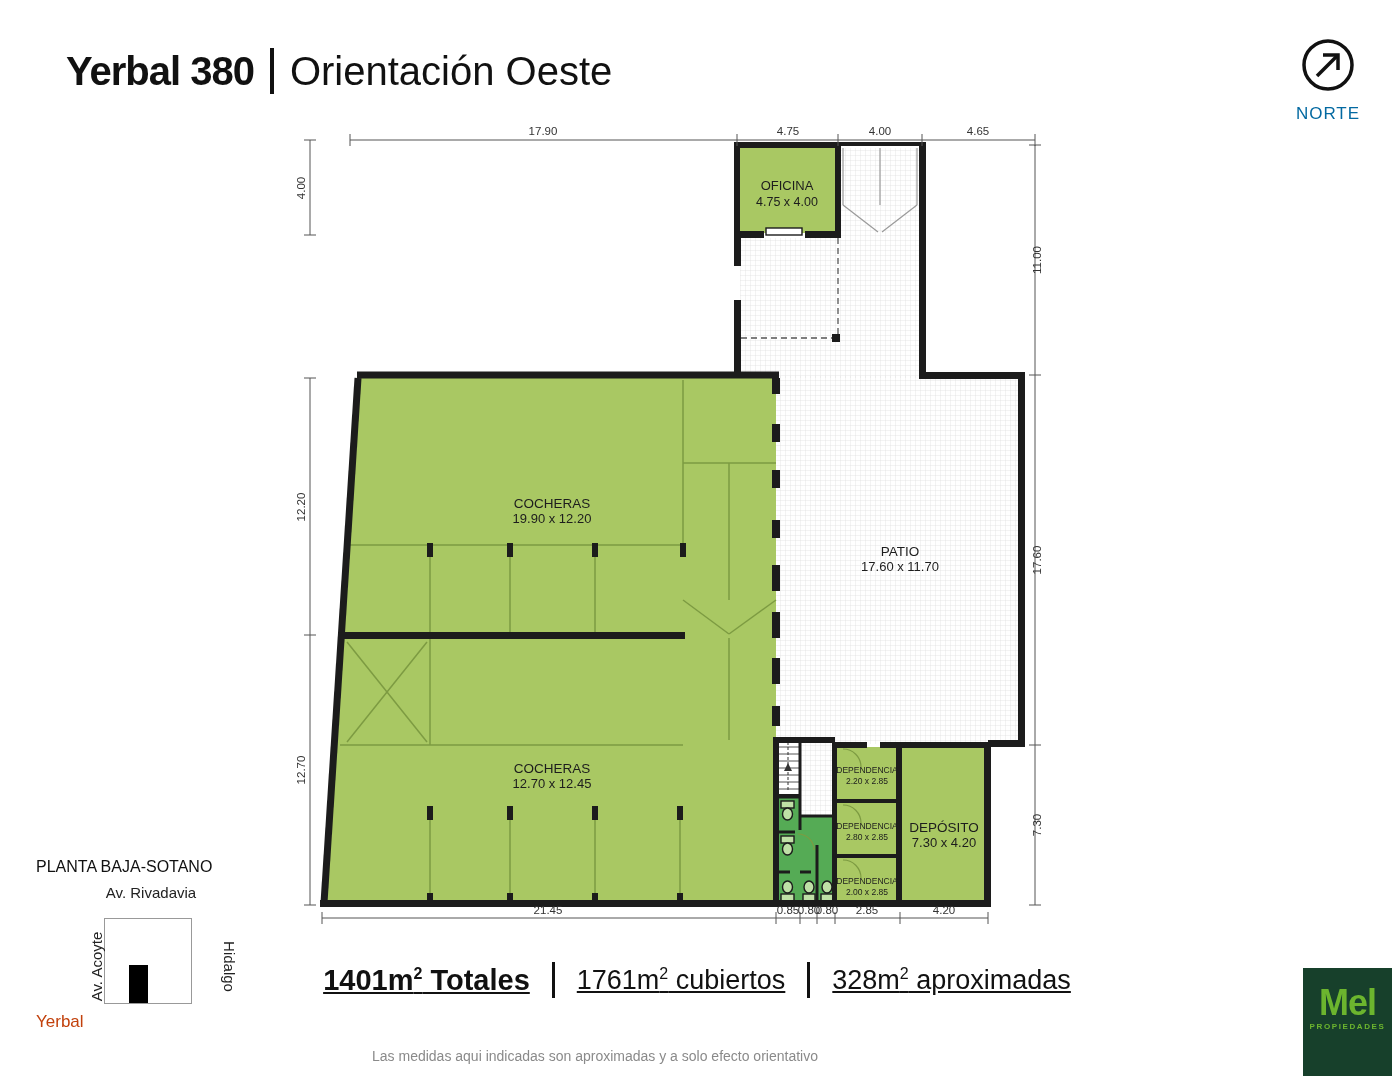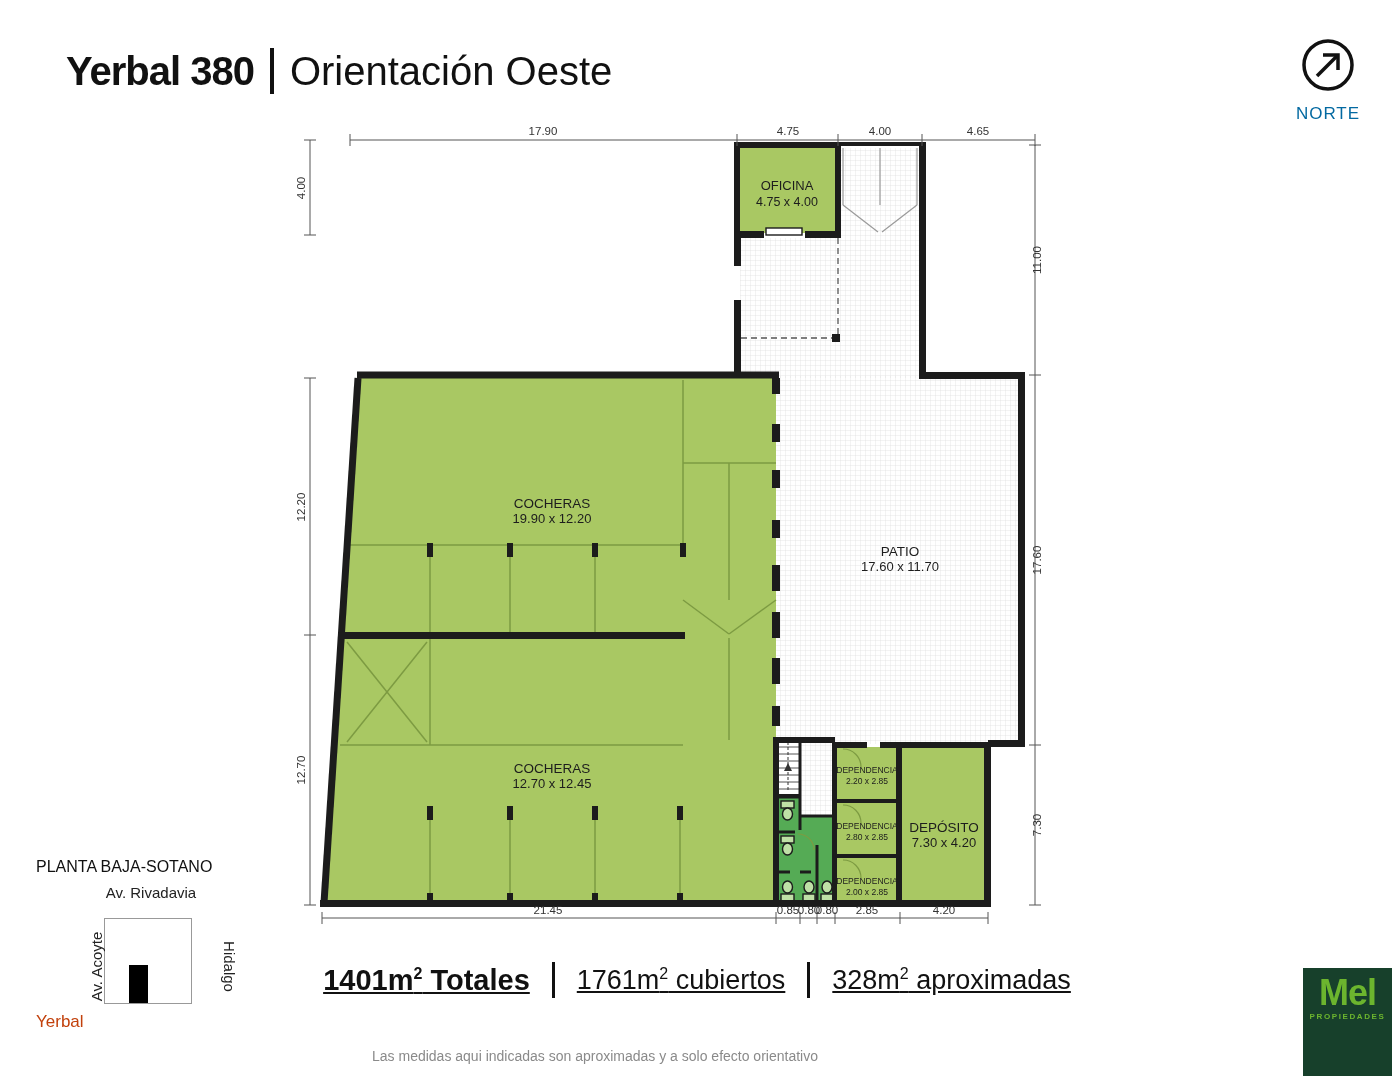--- a/index.html
+++ b/index.html
@@ -31,21 +31,21 @@
   .street-bottom { position:absolute; left:0; top:128px; width:156px; text-align:left; font-size:17px; font-weight:normal; color:#c2410c; }
   
   .totals { position:absolute; left:0; top:962px; width:1394px; display:flex; justify-content:center; align-items:center; gap:22px; }
   .totals .seg { font-size:27px; color:#111;text-decoration:underline; }
   .totals .seg sup { font-size:16px; }
   .totals .seg.bold { font-weight:bold; font-size:29px; }
   .totals .bar { width:3px; height:36px; background:#111; }
   
   .disclaimer { position:absolute; left:0; top:1048px; width:1190px; text-align:center; font-size:14px; color:#8a8a8a; }
   
-  .logo { position:absolute; left:1303px; top:968px; width:89px; height:108px; background:#17402b; display:flex; flex-direction:column; align-items:center; padding-top:10px; }
+  .logo { position:absolute; left:1303px; top:968px; width:89px; height:108px; background:#17402b; display:flex; flex-direction:column; align-items:center; padding-top:20px; }
   .logo-name { color:#6cb52e; font-size:36px; font-weight:bold; line-height:30px; letter-spacing:-1px; }
   .logo-tag { color:#6cb52e; font-size:8px; font-weight:bold; letter-spacing:1.6px; margin-top:4px; }
 </style>
 </head>
 <body>
 
 <div class="page">
 
   <div class="header">
     <span class="title-main">Yerbal 380</span>

